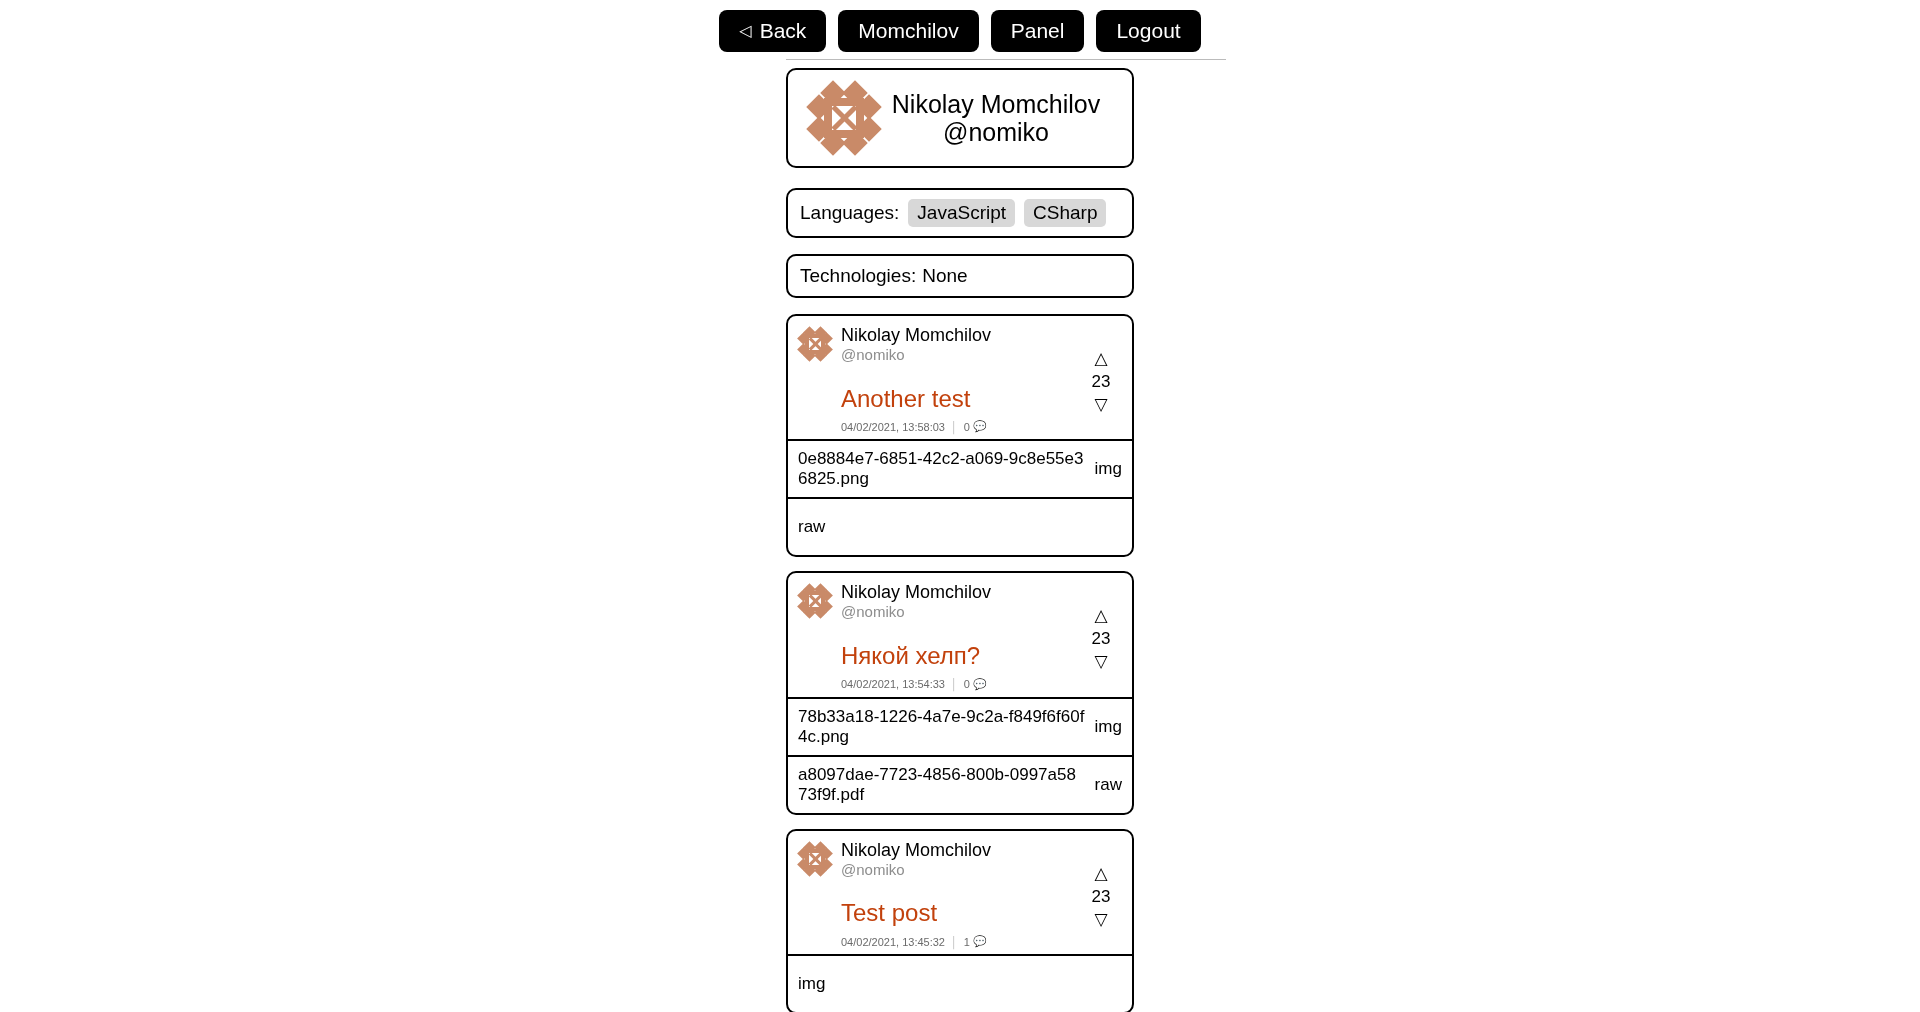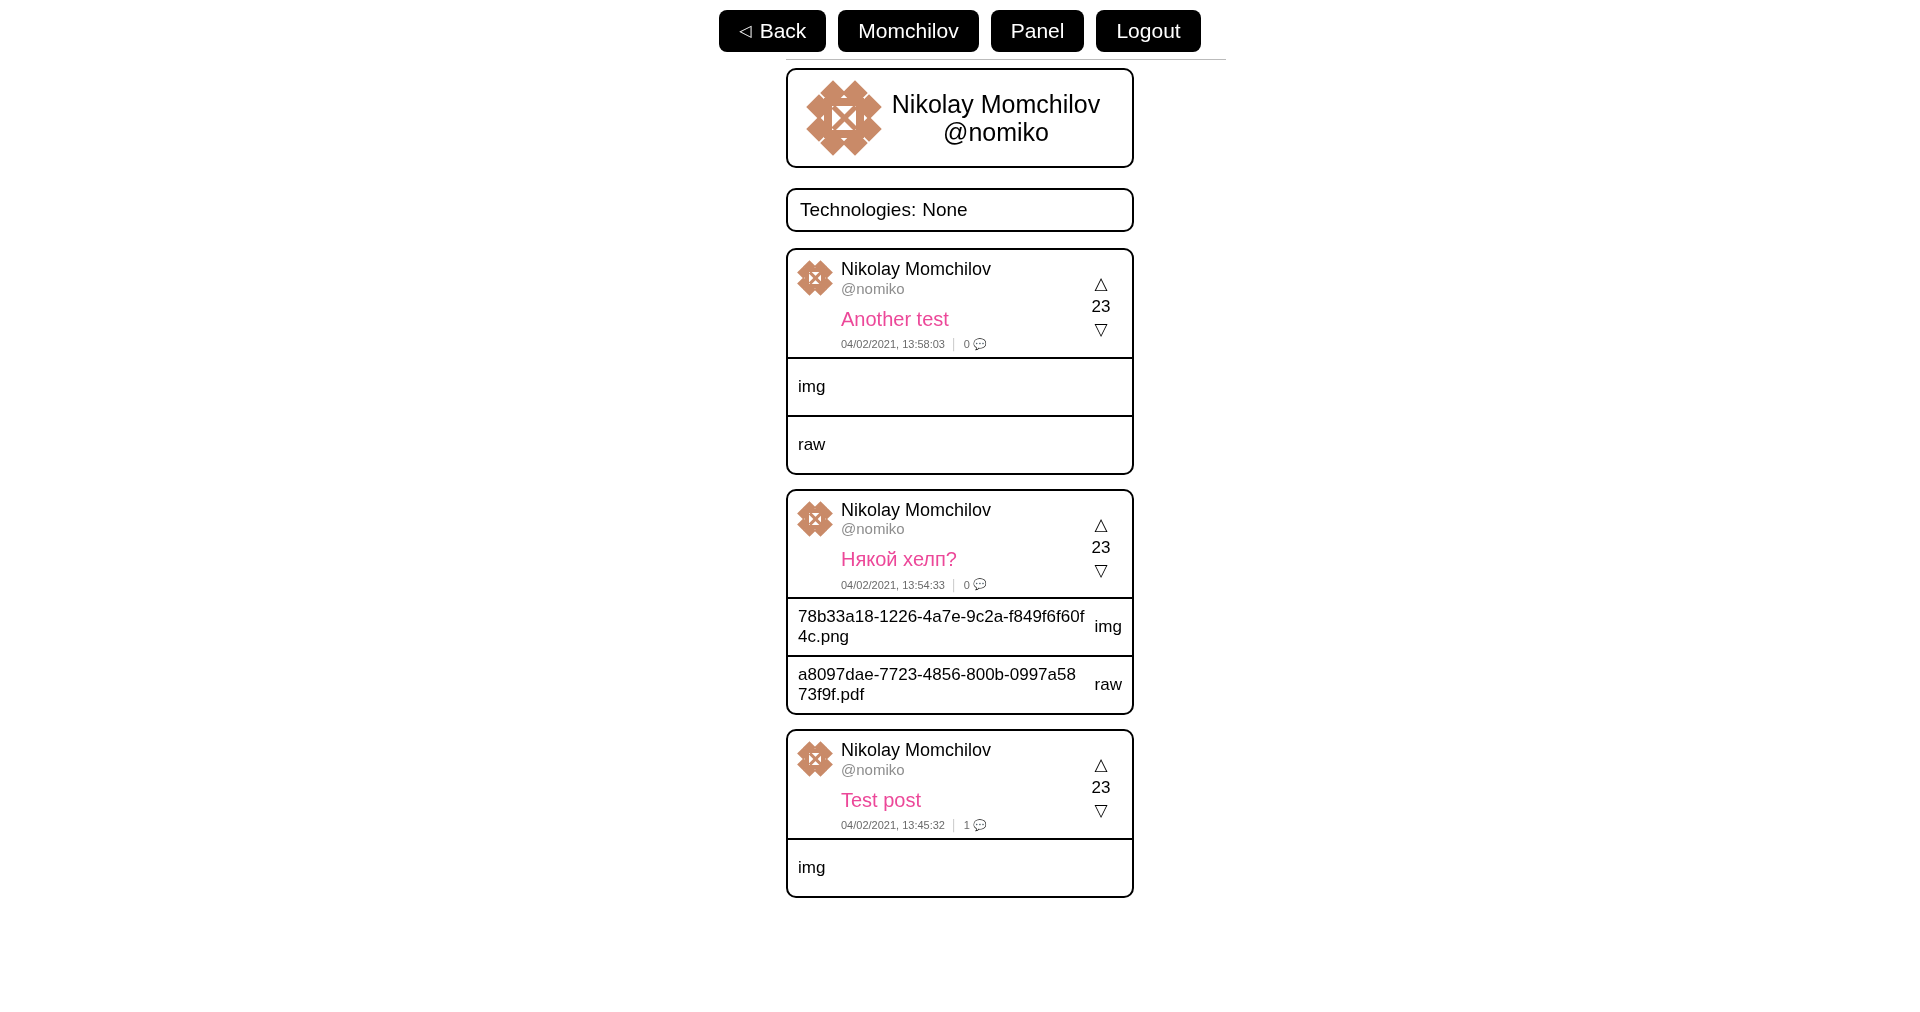--- a/index.html
+++ b/index.html
@@ -162,23 +162,23 @@
     font-size: 18px;
     color: #000;
     line-height: 1.15;
   }
   .uhandle {
     font-size: 15px;
     color: #8d8d8d;
     line-height: 1.25;
   }
   .ptext {
-    font-size: 20px;
-    color: #ec4899;
-    margin-top: 8px;
+    font-size: 24px;
+    color: #c2410c;
+    margin-top: 20px;
     line-height: 1.2;
   }
   .pmeta {
     font-size: 11px;
     color: #6a6a6a;
     margin-top: 7px;
     display: flex;
     align-items: center;
     gap: 6px;
   }
@@ -265,20 +265,25 @@
             <div class="x1" style="left:34px;top:20px;width:5px;height:32px;transform:rotate(45deg);"></div>
             <div class="x2" style="left:34px;top:20px;width:5px;height:32px;transform:rotate(-45deg);"></div>
           </div>
         </div>
         <div class="profile-names">
           <div>Nikolay Momchilov</div>
           <div>@nomiko</div>
         </div>
       </div>
 
+      <div class="card strip">
+        <span class="lbl">Languages:</span>
+        <span class="tag">JavaScript</span>
+        <span class="tag">CSharp</span>
+      </div>
 
       <div class="card strip">
         <span class="lbl">Technologies:</span>
         <span class="lbl" style="margin-left:6px;">None</span>
       </div>
 
       <div class="feed">
 
         <div class="card post">
           <div class="post-head">
@@ -311,20 +316,21 @@
                 </span>
               </div>
             </div>
             <div class="votes">
               <span class="arrow">△</span>
               <span class="count">23</span>
               <span class="arrow">▽</span>
             </div>
           </div>
           <div class="attach">
+            <span class="fname">0e8884e7-6851-42c2-a069-9c8e55e36825.png</span>
             <span class="ftype">img</span>
           </div>
           <div class="attach">
             <span class="ftype">raw</span>
           </div>
         </div>
 
         <div class="card post">
           <div class="post-head">
             <div class="avatar-sm">

